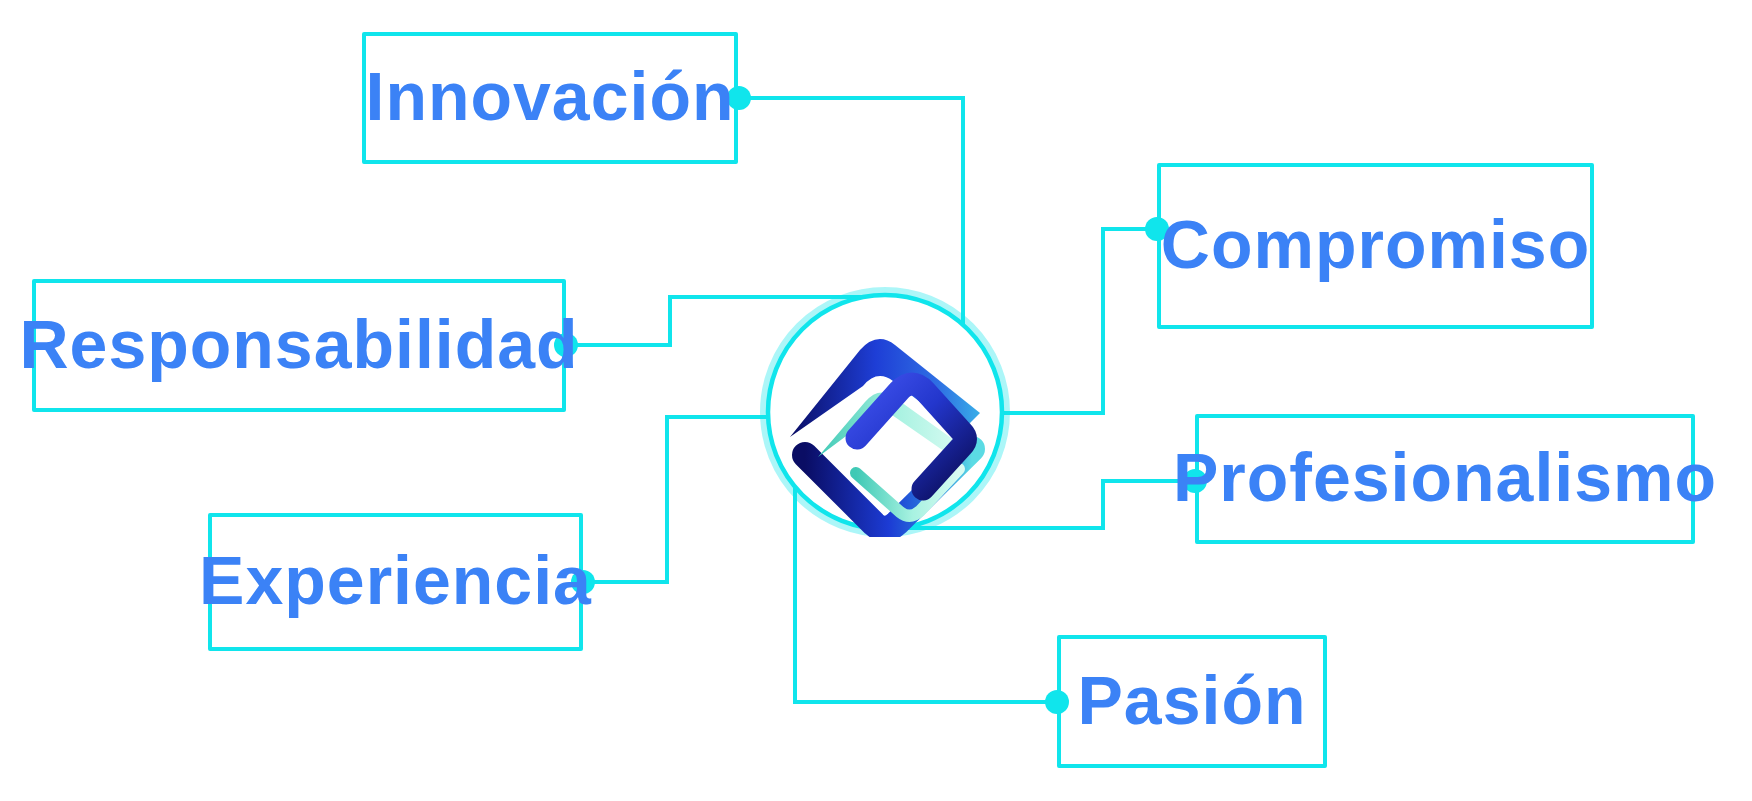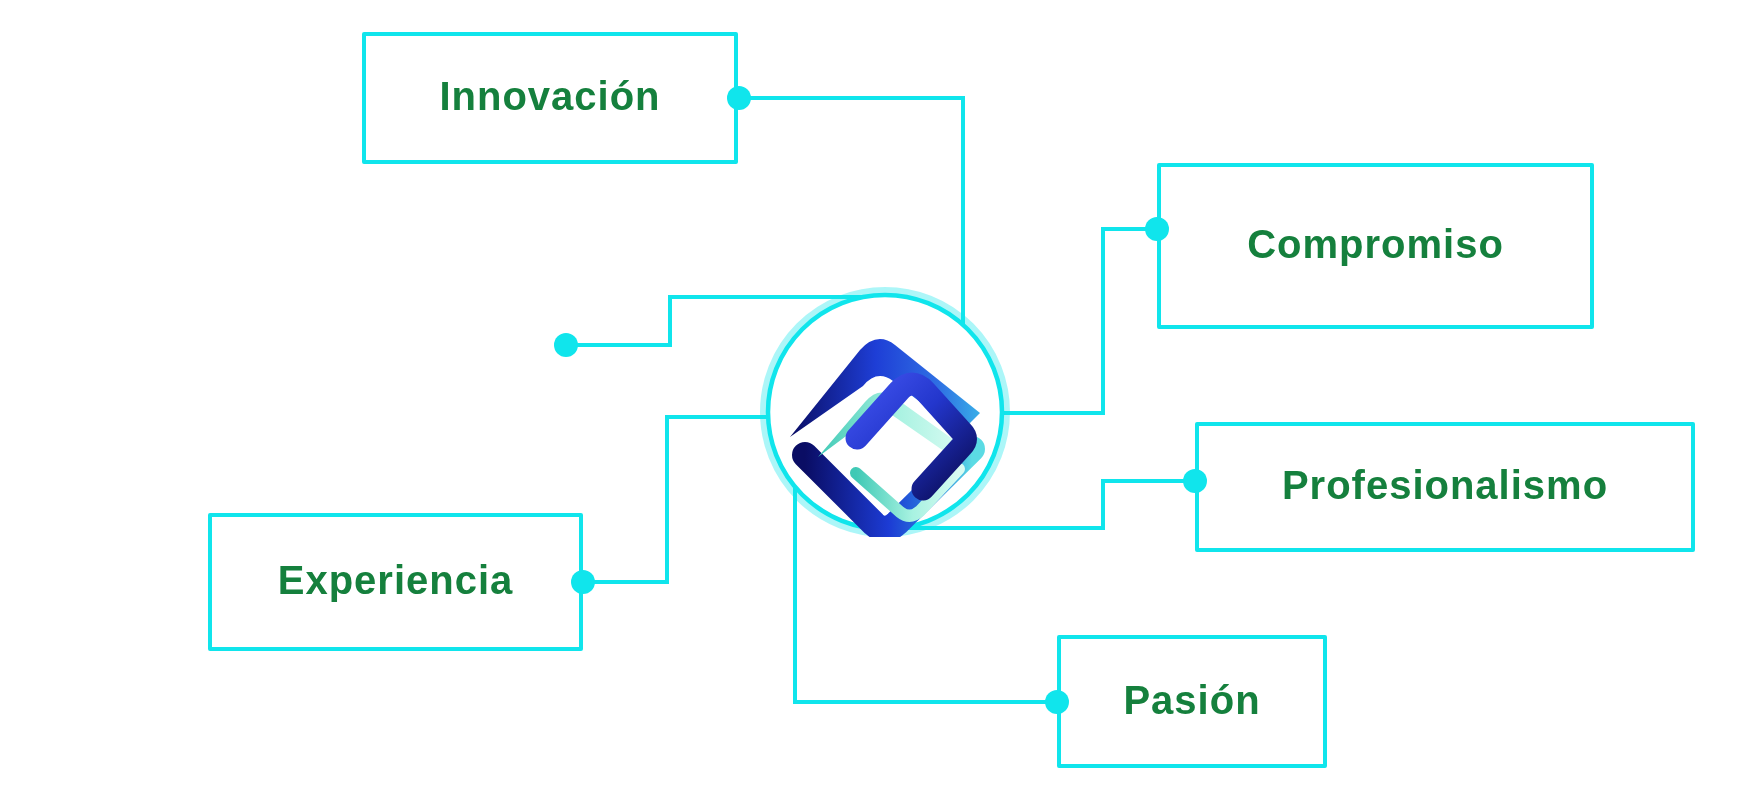--- a/index.html
+++ b/index.html
@@ -35,22 +35,22 @@
     z-index: 3;
     box-sizing: border-box;
     border: 4px solid #10E5EC;
     border-radius: 2px;
     display: flex;
     align-items: center;
     justify-content: center;
     background: transparent;
   }
   .node-label {
-    color: #15803d;
-    font-size: 40px;
+    color: #3b82f6;
+    font-size: 68px;
     font-weight: 700;
     letter-spacing: 1px;
     white-space: nowrap;
     line-height: 1;
     padding-bottom: 4px;
   }
 </style>
 </head>
 <body>
 
@@ -113,22 +113,25 @@
   </svg>
 
   <div class="node" style="left:362px; top:32px; width:376px; height:132px;">
     <span class="node-label">Innovación</span>
   </div>
 
   <div class="node" style="left:1157px; top:163px; width:437px; height:166px;">
     <span class="node-label">Compromiso</span>
   </div>
 
+  <div class="node" style="left:32px; top:279px; width:534px; height:133px;">
+    <span class="node-label">Responsabilidad</span>
+  </div>
 
-  <div class="node" style="left:1195px; top:414px; width:500px; height:130px;margin-top:8px;">
+  <div class="node" style="left:1195px; top:414px; width:500px; height:130px;">
     <span class="node-label">Profesionalismo</span>
   </div>
 
   <div class="node" style="left:208px; top:513px; width:375px; height:138px;justify-content:center;">
     <span class="node-label">Experiencia</span>
   </div>
 
   <div class="node" style="left:1057px; top:635px; width:270px; height:133px;text-align:right;">
     <span class="node-label">Pasión</span>
   </div>

